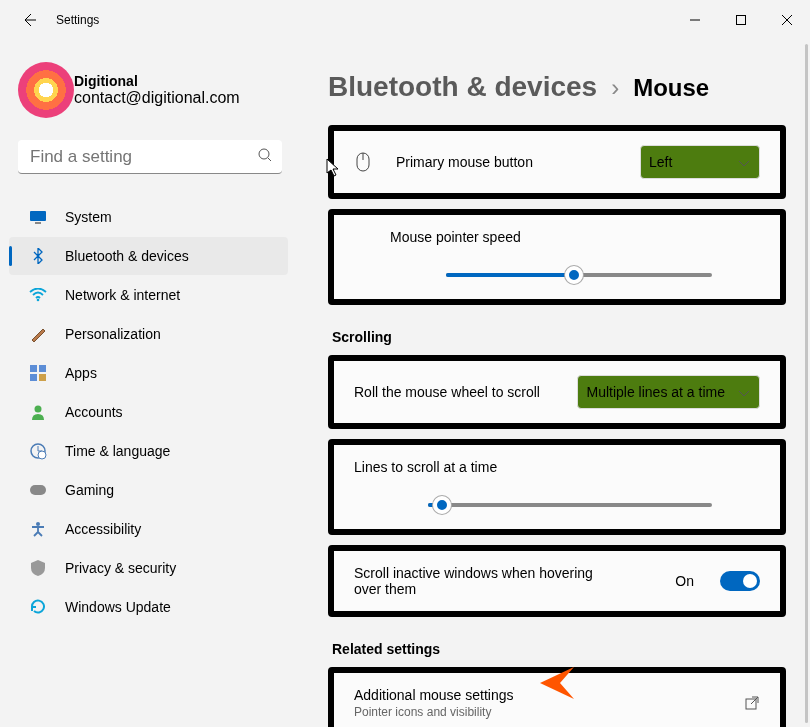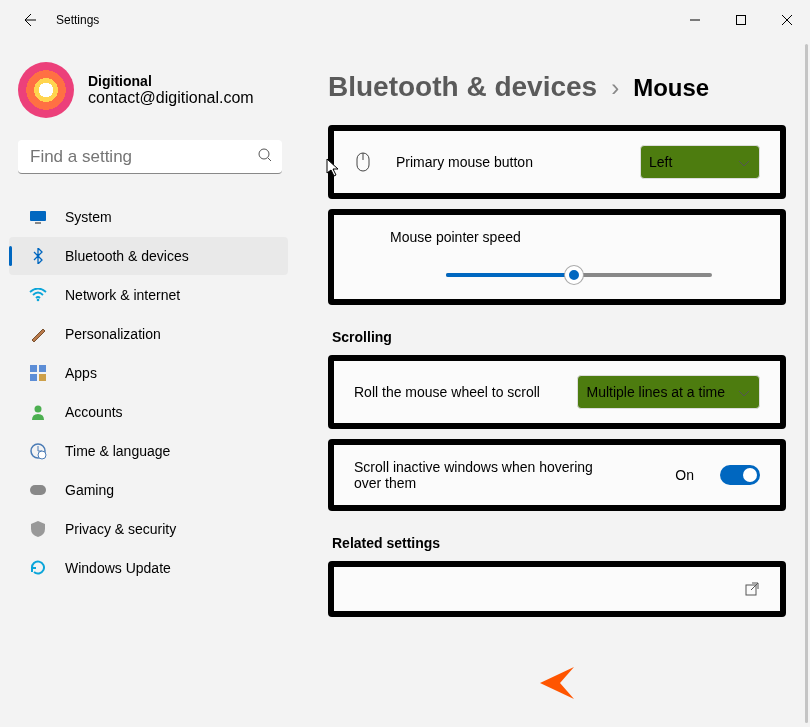--- a/index.html
+++ b/index.html
@@ -10,21 +10,21 @@
     .back-btn { width: 30px; height: 30px; display: flex; align-items: center; justify-content: center; cursor: pointer; }
     .title { margin-left: 12px; font-size: 12px; }
     .winctrls { margin-left: auto; display: flex; }
     .winctrl { width: 46px; height: 32px; display: flex; align-items: center; justify-content: center; cursor: pointer; }
     
     
     .main { display: flex; height: calc(100% - 40px); }
     
     
     .sidebar { width: 300px; padding: 10px 0 0 0; }
-    .profile { display: flex; align-items: center; padding: 12px 18px 22px; gap: 14px; }
+    .profile { display: flex; align-items: center; padding: 12px 18px 22px; }
     .avatar { width: 56px; height: 56px; border-radius: 50%; background: radial-gradient(circle at 50% 50%, #fff 0%, #fff 18%, #ffd54f 18%, #ffd54f 30%, #ff7043 30%, #ff7043 50%, #ec407a 50%, #ec407a 72%, #ba68c8 72%); }
     .profile-name { font-size: 14px; font-weight: 600; }
     .profile-email { font-size: 16px; color: #000000; }
     .search { margin: 0 18px 24px; position: relative; }
     .search input { width: 100%; height: 34px; border: none; border-bottom: 1px solid #888; border-radius: 4px; background: #fff; padding: 0 34px 0 12px; font-size: 17px; }
     .search-icon { position: absolute; right: 10px; top: 50%; transform: translateY(-50%); }
     
     .nav { padding: 0 4px 0 1px; }
     .nav-item { display: flex; align-items: center; height: 38px; padding: 0 16px 0 20px; gap: 18px; border-radius: 4px; margin: 1px 8px 1px 8px; cursor: pointer; font-size: 14px; }
     .nav-item.active { background: #e9e9e9; position: relative; }
@@ -183,20 +183,29 @@
       <div class="nav-item">
         <span class="nav-icon">
             <svg width="18" height="12" viewBox="0 0 18 12">
               <rect x="1" y="1" width="16" height="10" rx="5" fill="#888"></rect>
             </svg>
           </span>
         <span>Gaming</span>
       </div>
       <div class="nav-item">
         <span class="nav-icon">
+            <svg width="16" height="16" viewBox="0 0 16 16">
+              <circle cx="8" cy="3" r="2" fill="#4a7bb5"></circle>
+              <path d="M2 6 L14 6 M8 6 V11 M8 11 L4 15 M8 11 L12 15" stroke="#4a7bb5" stroke-width="1.8"></path>
+            </svg>
+          </span>
+        <span>Accessibility</span>
+      </div>
+      <div class="nav-item">
+        <span class="nav-icon">
             <svg width="14" height="16" viewBox="0 0 14 16">
               <path d="M7 0 L14 3 V8 Q14 14 7 16 Q0 14 0 8 V3 Z" fill="#999"></path>
             </svg>
           </span>
         <span>Privacy &amp; security</span>
       </div>
       <div class="nav-item">
         <span class="nav-icon">
             <svg width="16" height="16" viewBox="0 0 16 16">
               <path d="M2 8 A6 6 0 1 1 4 12" fill="none" stroke="#0ba5d9" stroke-width="2"></path>
@@ -256,36 +265,47 @@
         <div class="spacer"></div>
         <div class="dropdown wide">
           <span>Multiple lines at a time</span>
           <span class="chev"><svg width="10" height="6">
                 <path d="M0 0 L5 5 L10 0" fill="none" stroke="#555"></path>
               </svg></span>
         </div>
       </div>
     </div>
 
+    <div class="card slider-card">
+      <div class="slider-label nolead">Lines to scroll at a time</div>
+      <div class="slider-track" style="margin-left:74px">
+        <div class="fill" style="width:5%"></div>
+        <div class="slider-thumb" style="left:5%"></div>
+      </div>
+    </div>
 
     <div class="card">
       <div class="row">
         <span class="row-label" style="max-width:260px">Scroll inactive windows when hovering over them</span>
         <div class="spacer"></div>
         <span class="toggle-label">On</span>
         <div class="toggle">
             <div class="toggle-knob"></div>
           </div>
       </div>
     </div>
 
     <div class="section-h">Related settings</div>
 
     <div class="card">
       <div class="row">
+        <div>
+          <div class="row-label">Additional mouse settings</div>
+          <div class="row-sub">Pointer icons and visibility</div>
+        </div>
         <div class="spacer"></div>
         <span class="ext-icon">
           <svg width="16" height="16" viewBox="0 0 16 16">
               <rect x="2" y="4" width="10" height="10" fill="none" stroke="#555"></rect>
               <path d="M8 2 H14 V8 M14 2 L7 9" fill="none" stroke="#555"></path>
             </svg>
         </span>
       </div>
     </div>
 

